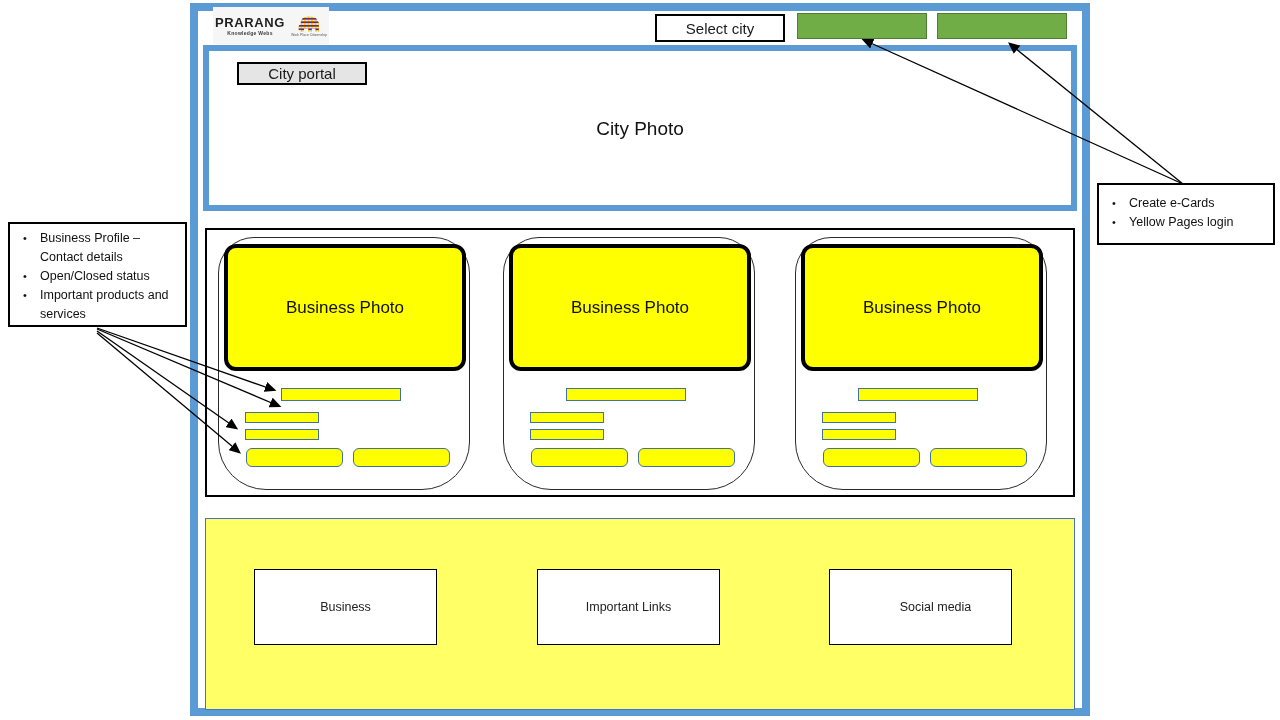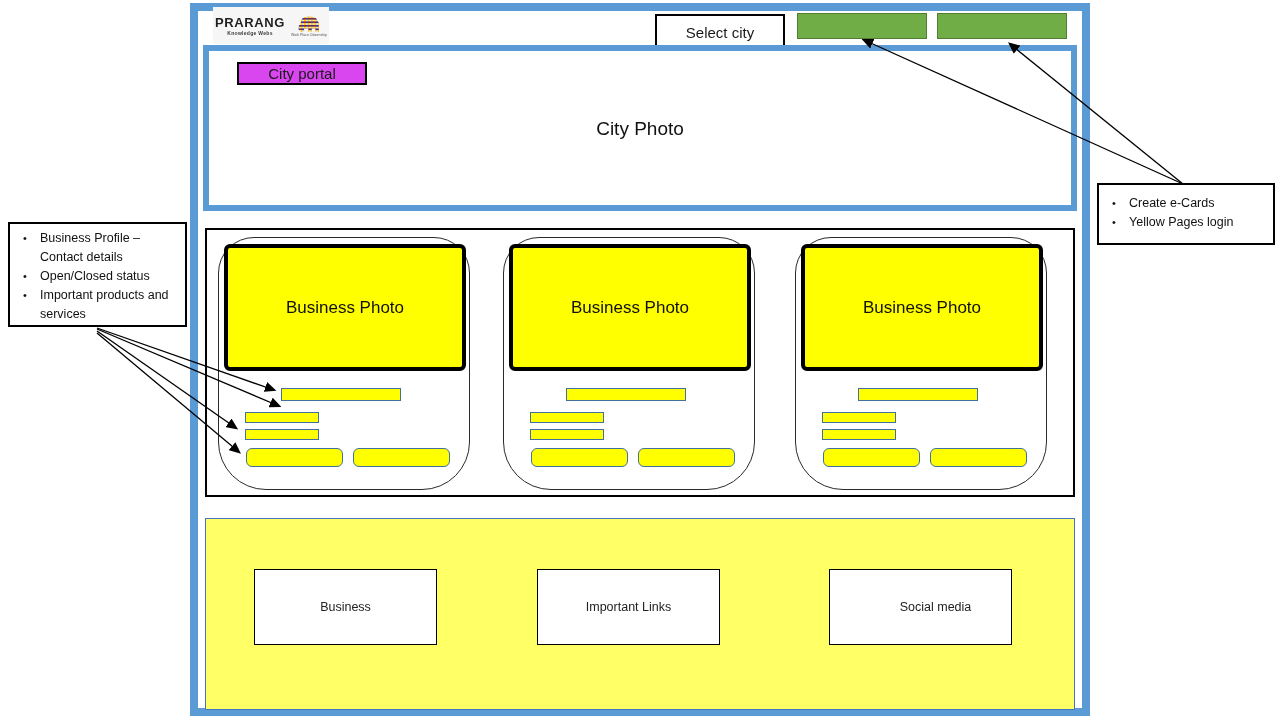--- a/index.html
+++ b/index.html
@@ -13,37 +13,37 @@
   .outer-frame{left:190px;top:3px;width:900px;height:713px;border:8px solid #5B9BD5;background:#fff;}
 
   
   .logo-block{left:213px;top:7px;width:116px;height:37px;background:#f6f6f6;display:flex;align-items:center;justify-content:center;gap:6px;padding:2px 3px;}
   .brand-txt{display:flex;flex-direction:column;align-items:center;line-height:1;}
   .brand-name{font-size:13px;font-weight:bold;letter-spacing:.6px;color:#1f1f1f;}
   .brand-tagline{font-size:5px;font-weight:bold;color:#3a3a3a;margin-top:2px;letter-spacing:.3px;}
   .elephant-wrap{display:flex;flex-direction:column;align-items:center;line-height:1;}
   .elephant-caption{font-size:3.5px;color:#555;margin-top:1px;white-space:nowrap;}
 
-  .select-city{left:655px;top:14px;width:130px;height:37px;border:2px solid #000;background:#fff;
+  .select-city{left:655px;top:14px;width:130px;height:28px;border:2px solid #000;background:#fff;
     display:flex;align-items:center;justify-content:center;font-size:15px;cursor:pointer;}
   .green-btn{top:13px;width:130px;height:26px;background:#70AD47;border:1px solid #507E32;cursor:pointer;}
   .green-1{left:797px;} .green-2{left:937px;}
 
   
   .city-section{left:203px;top:45px;width:874px;height:166px;border:6px solid #5B9BD5;background:#fff;}
-  .city-portal{left:237px;top:62px;width:130px;height:23px;border:2px solid #000;background:#d946ef;
+  .city-portal{left:237px;top:62px;width:130px;height:23px;border:2px solid #000;background:#e5e5e5;
     display:flex;align-items:center;justify-content:center;font-size:15px;cursor:pointer;}
   .city-photo-label{left:203px;top:118px;width:874px;text-align:center;font-size:19px;color:#111;}
 
   
   .biz-section{left:205px;top:228px;width:870px;height:269px;border:2px solid #000;background:#fff;}
   .biz-card{top:237px;width:252px;height:253px;border:1.5px solid #2a2a2a;border-radius:36px 36px 48px 48px;background:#fff;cursor:pointer;}
   .card-1{left:218px;} .card-2{left:503px;} .card-3{left:795px;}
   .biz-photo{position:absolute;left:5px;top:6px;width:242px;height:127px;background:#FFFF00;border:4px solid #000;
-    border-radius:6px;display:flex;align-items:center;justify-content:center;font-size:17px;color:#111;box-sizing:border-box;}
+    border-radius:12px;display:flex;align-items:center;justify-content:center;font-size:17px;color:#111;box-sizing:border-box;}
   .ybar{position:absolute;background:#FFFF00;border:1px solid #41719C;box-sizing:border-box;}
   .bar-1{left:62px;top:150px;width:120px;height:13px;}
   .bar-2{left:26px;top:174px;width:74px;height:11px;}
   .bar-3{left:26px;top:191px;width:74px;height:11px;}
   .ybtn{position:absolute;top:210px;width:97px;height:19px;background:#FFFF00;border:1px solid #41719C;border-radius:6px;box-sizing:border-box;cursor:pointer;}
   .ybtn-1{left:27px;} .ybtn-2{left:134px;}
 
   
   .footer-section{left:205px;top:518px;width:870px;height:192px;background:#FFFF66;border:1px solid #4472C4;}
   .footer-box{position:absolute;top:50px;width:183px;height:76px;background:#fff;border:1.5px solid #000;

